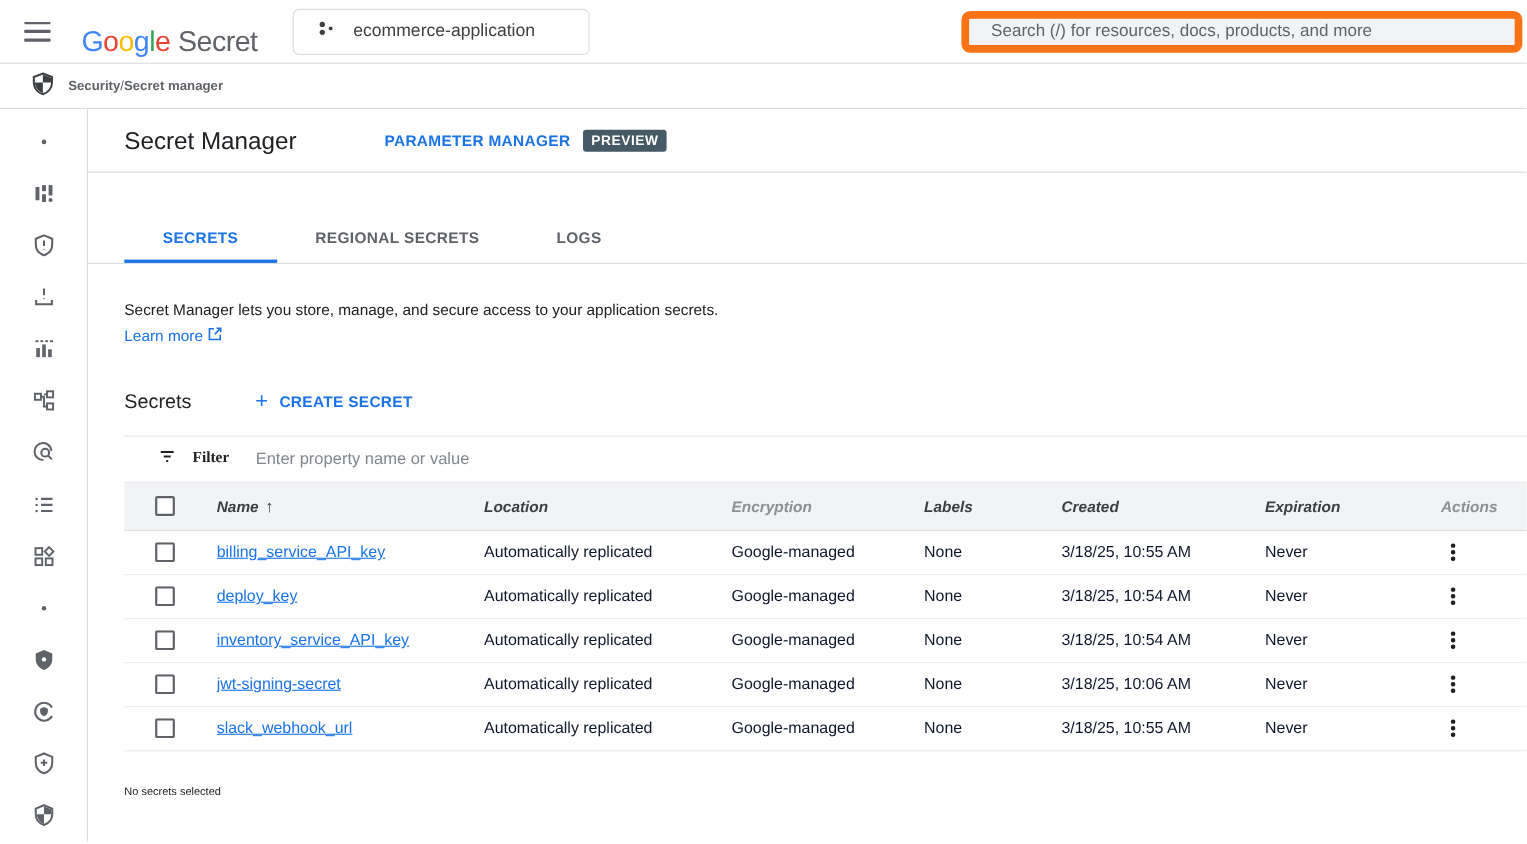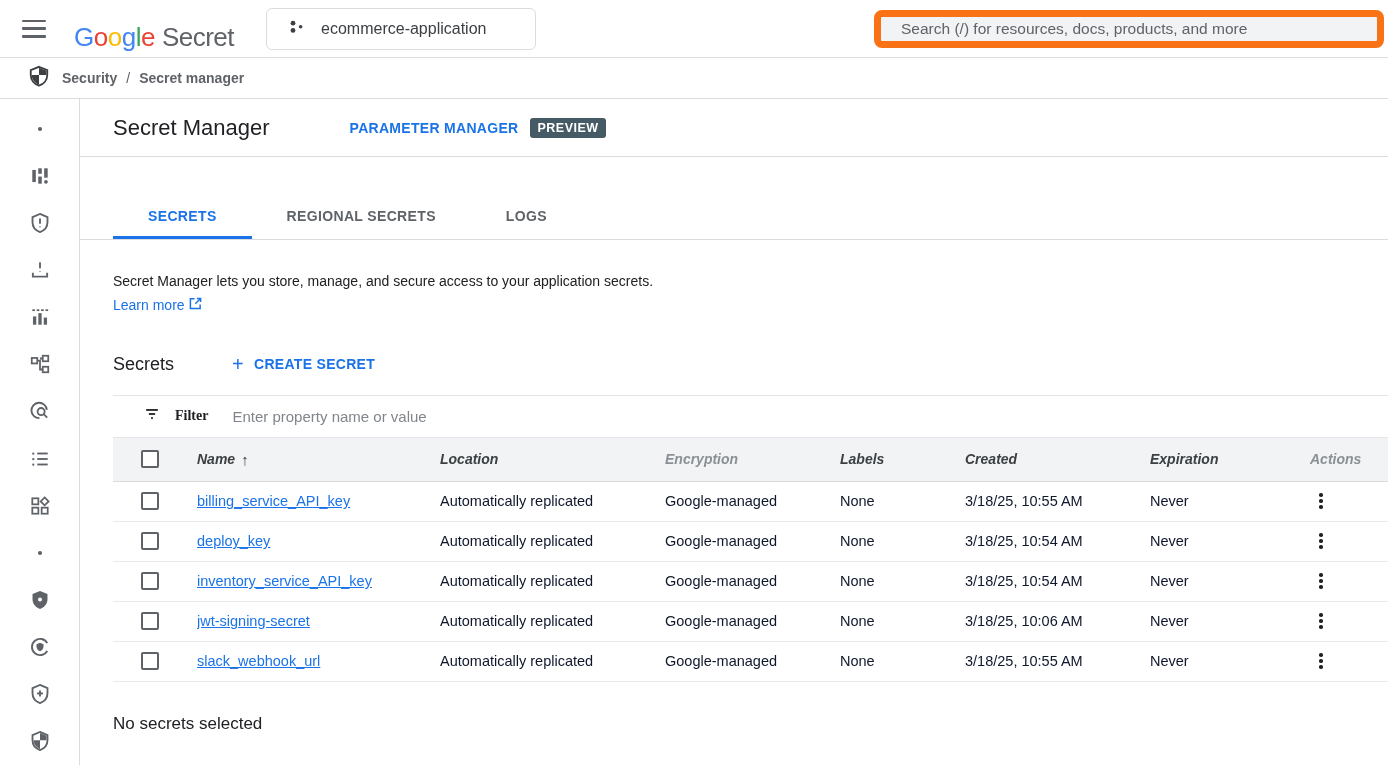--- a/index.html
+++ b/index.html
@@ -17,21 +17,21 @@
   .project-btn { margin-left:32px; height:42px; min-width:270px; display:flex; align-items:center; gap:14px; padding:0 20px;
     border:1px solid #dadce0; border-radius:6px; background:#fff; font-size:16px; color:#3c4043; cursor:pointer; }
   .search-box { margin-left:auto; margin-right:4px; width:510px; height:38px; display:flex; align-items:center;
     background:#f1f3f4; border:7px solid #f97316; border-radius:8px; padding:0 20px; }
   .search-box input { border:none; background:transparent; outline:none; width:100%; font-size:15.5px; color:#5f6368;
     font-family:"Liberation Sans", sans-serif; }
   .search-box input::placeholder { color:#5f6368; opacity:1; }
 
   
   .crumbbar { height:41px; display:flex; align-items:center; border-bottom:1px solid #dadce0; padding-left:28px; }
-  .crumbbar .crumb-text { margin-left:12px; font-size:14px; font-weight:600; color:#5f6368; display:flex; gap:9px; }
+  .crumbbar .crumb-text { margin-left:12px; font-size:12px; font-weight:600; color:#5f6368; display:flex; }
   .crumbbar .sep { font-weight:400; }
 
   
   .shell { display:flex; height:666px; }
   .sidebar { width:80px; border-right:1px solid #dadce0; display:flex; flex-direction:column; align-items:center; padding-top:6px; flex:none; }
   .side-item { height:47.6px; width:100%; display:flex; align-items:center; justify-content:center; cursor:pointer; color:#5f6368; }
   .side-item svg { display:block; }
 
   .main { flex:1; padding-left:33px; position:relative; }
 
@@ -77,21 +77,21 @@
   .trow { height:40px; border-bottom:1px solid #e8eaed; font-size:14.5px; background:#fff; }
   .cell { padding-right:8px; overflow:hidden; white-space:nowrap; }
   .muted { color:#0f172a; }
   .link { color:#1a73e8; text-decoration:underline; cursor:pointer;margin-top:20px; }
   .cb-cell { display:flex; padding-left:28px; }
   .checkbox { width:18px; height:18px; border:2px solid #5f6368; border-radius:2px; background:#fff; cursor:pointer; display:inline-block; }
   .actions-cell { padding-left:15px; }
   .kebab { border:none; background:none; cursor:pointer; display:flex; flex-direction:column; gap:2.5px; padding:4px; }
   .kdot { width:3.5px; height:3.5px; border-radius:50%; background:#202124; }
 
-  .footer-status { margin-top:32px; font-size:17px; color:#202124; }
+  .footer-status { margin-top:32px; font-size:10px; color:#202124; }
 </style>
 </head>
 <body>
 
 <div class="topbar">
   <button class="hamburger">
       <span></span>
       <span></span>
       <span></span>
     </button>

